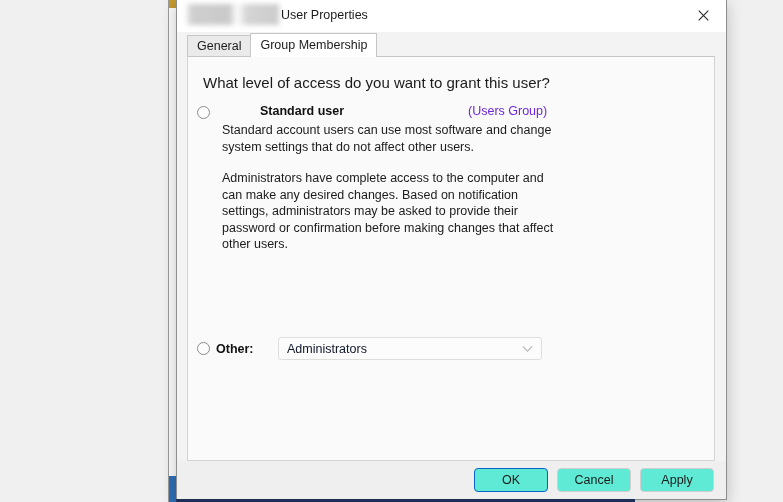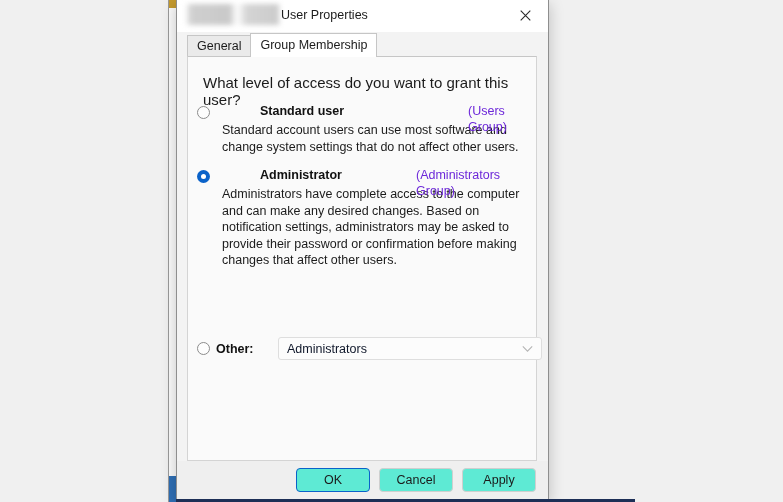--- a/index.html
+++ b/index.html
@@ -42,21 +42,21 @@
     left: 0; bottom: 0;
     width: 100%; height: 26px;
     background: #2f6fb5;
   }
 
   
   .dialog {
     position: absolute;
     left: 176px;
     top: 0;
-    width: 373px;
+    width: 551px;
     height: 500px;
     background: #f3f3f3;
     border: 1px solid #8e8e8e;
     border-top: none;
     box-sizing: border-box;
     box-shadow: 0 4px 14px rgba(0,0,0,0.22);
     display: flex;
     flex-direction: column;
   }
 
@@ -337,25 +337,20 @@
       <div class="option" style="top:46px;">
         <div class="option-row">
           <div class="radio"></div>
           <div class="opt-label">Standard user</div>
           <div class="opt-group" style="left:271px;">(Users Group)</div>
         </div>
         <div class="opt-desc">Standard account users can use most software and change system settings that do not affect other users.</div>
       </div>
 
       <div class="option" style="top:110px;">
-        <div class="option-row">
-          <div class="radio checked"></div>
-          <div class="opt-label">Administrator</div>
-          <div class="opt-group" style="left:219px;">(Administrators Group)</div>
-        </div>
         <div class="opt-desc">Administrators have complete access to the computer and can make any desired changes. Based on notification settings, administrators may be asked to provide their password or confirmation before making changes that affect other users.</div>
       </div>
 
       <div class="other-row">
         <div class="radio" style="margin-top:0;"></div>
         <div class="other-label">Other:</div>
         <div class="combo">
           <span class="combo-text">Administrators</span>
           <span class="combo-chevron">
             <svg width="11" height="7" viewBox="0 0 11 7">

